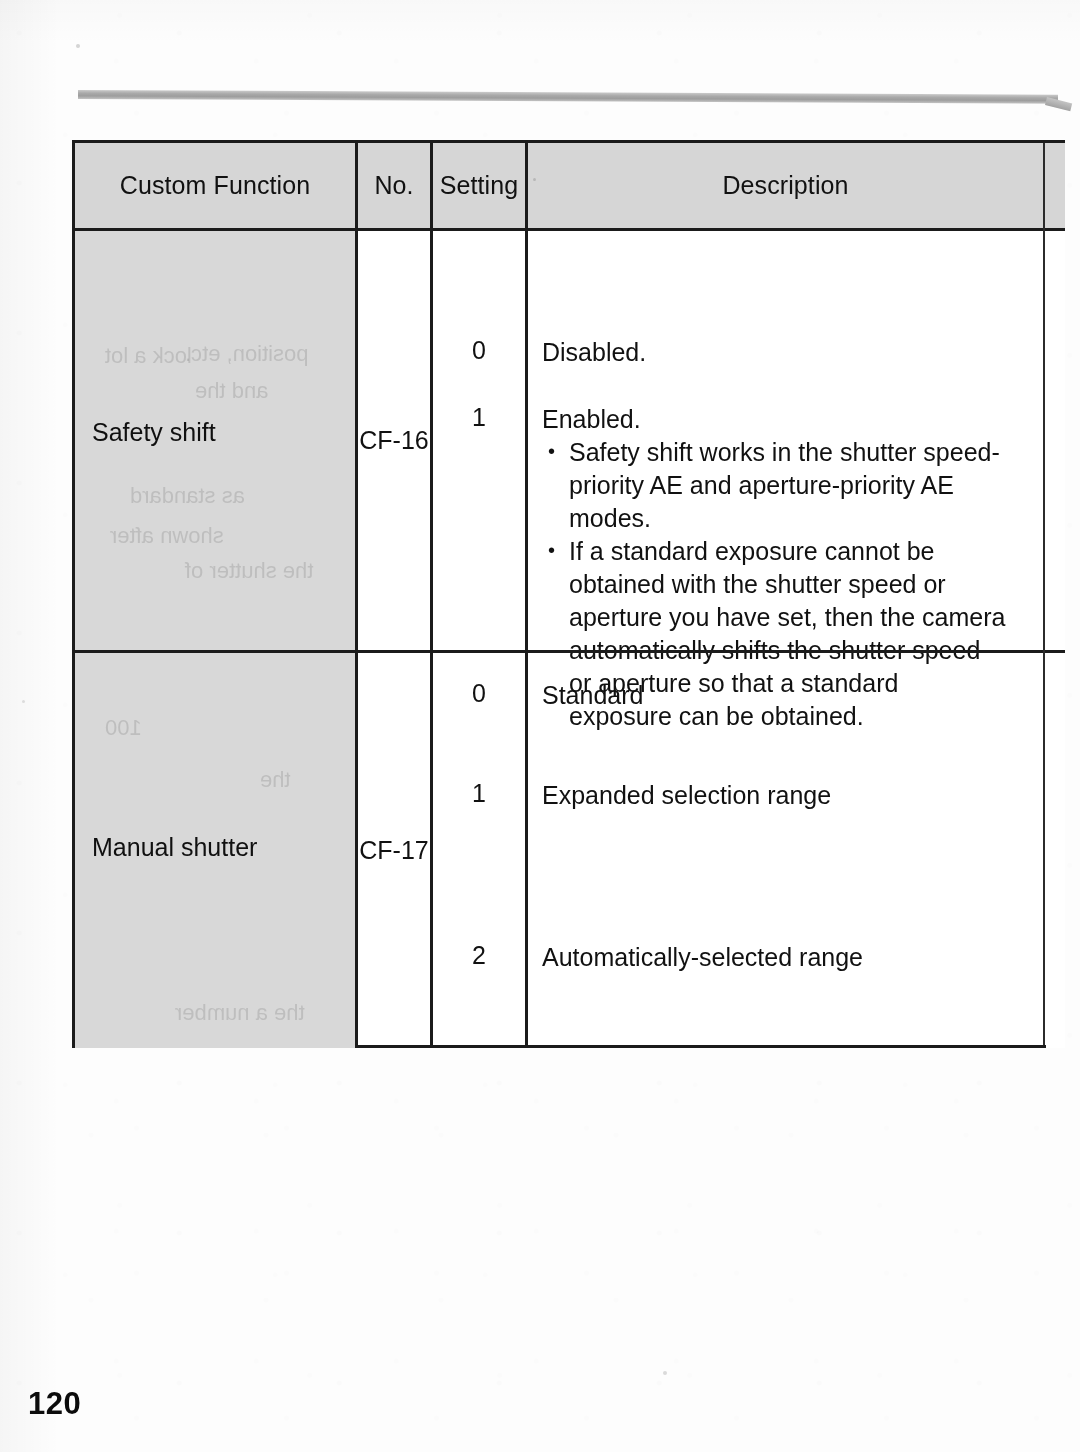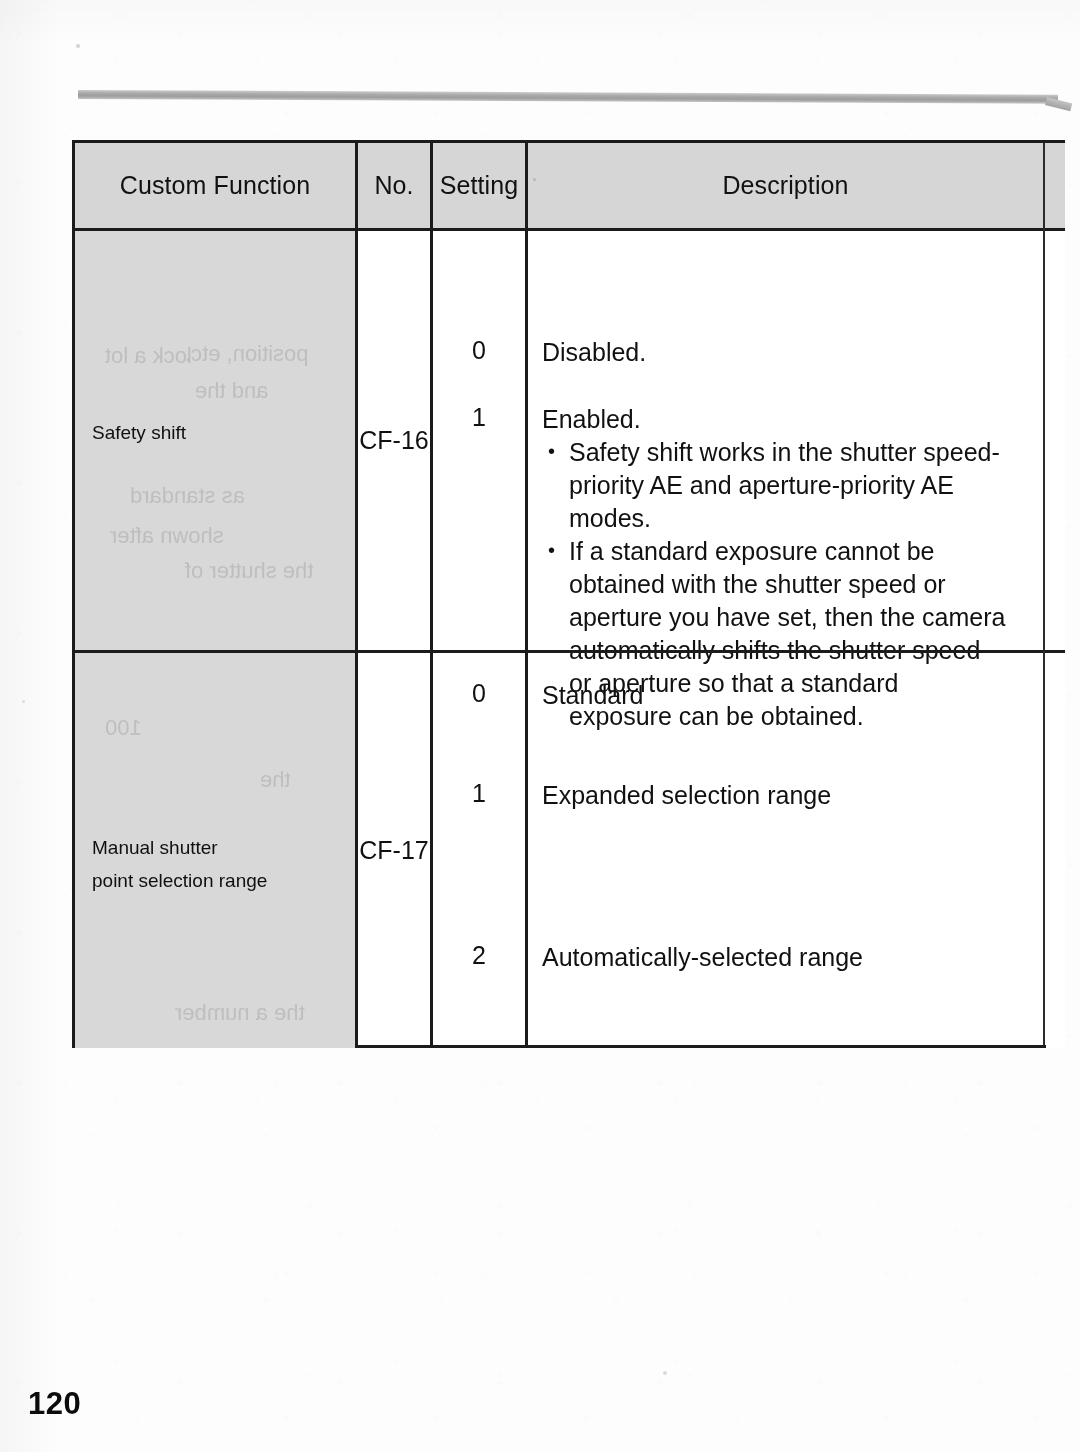--- a/index.html
+++ b/index.html
@@ -147,21 +147,21 @@
     left: 0;
     top: 0;
     bottom: 0;
     width: 280px;
     background: #d8d8d8;
     overflow: hidden;
   }
   .fn-label {
     position: absolute;
     left: 17px;
-    font-size: 19px;
+    font-size: 25px;
     line-height: 33px;
     color: #101010;
     z-index: 2;
   }
   #fn-label-cf16 { top: 185px; }
   #fn-label-cf17 { top: 178px; }
 
   
   .ghost {
     position: absolute;
@@ -329,21 +329,20 @@
     </div>
 
     <div class="body-row" id="row-cf17">
 
       <div class="fn-cell">
         <div class="ghost" style="left:30px; top:60px;">100</div>
         <div class="ghost" style="left:185px; top:112px;">the</div>
         <div class="ghost" style="left:100px; top:345px;">the a number</div>
         <div class="fn-label" id="fn-label-cf17">
           <div>Manual shutter</div>
-          <div>point selection range</div>
         </div>
       </div>
 
       <div class="no-cell">
         <span class="no-text">CF-17</span>
       </div>
 
       <div class="set-val" style="top:26px;">0</div>
       <div class="set-val" style="top:126px;">1</div>
       <div class="set-val" style="top:288px;">2</div>

